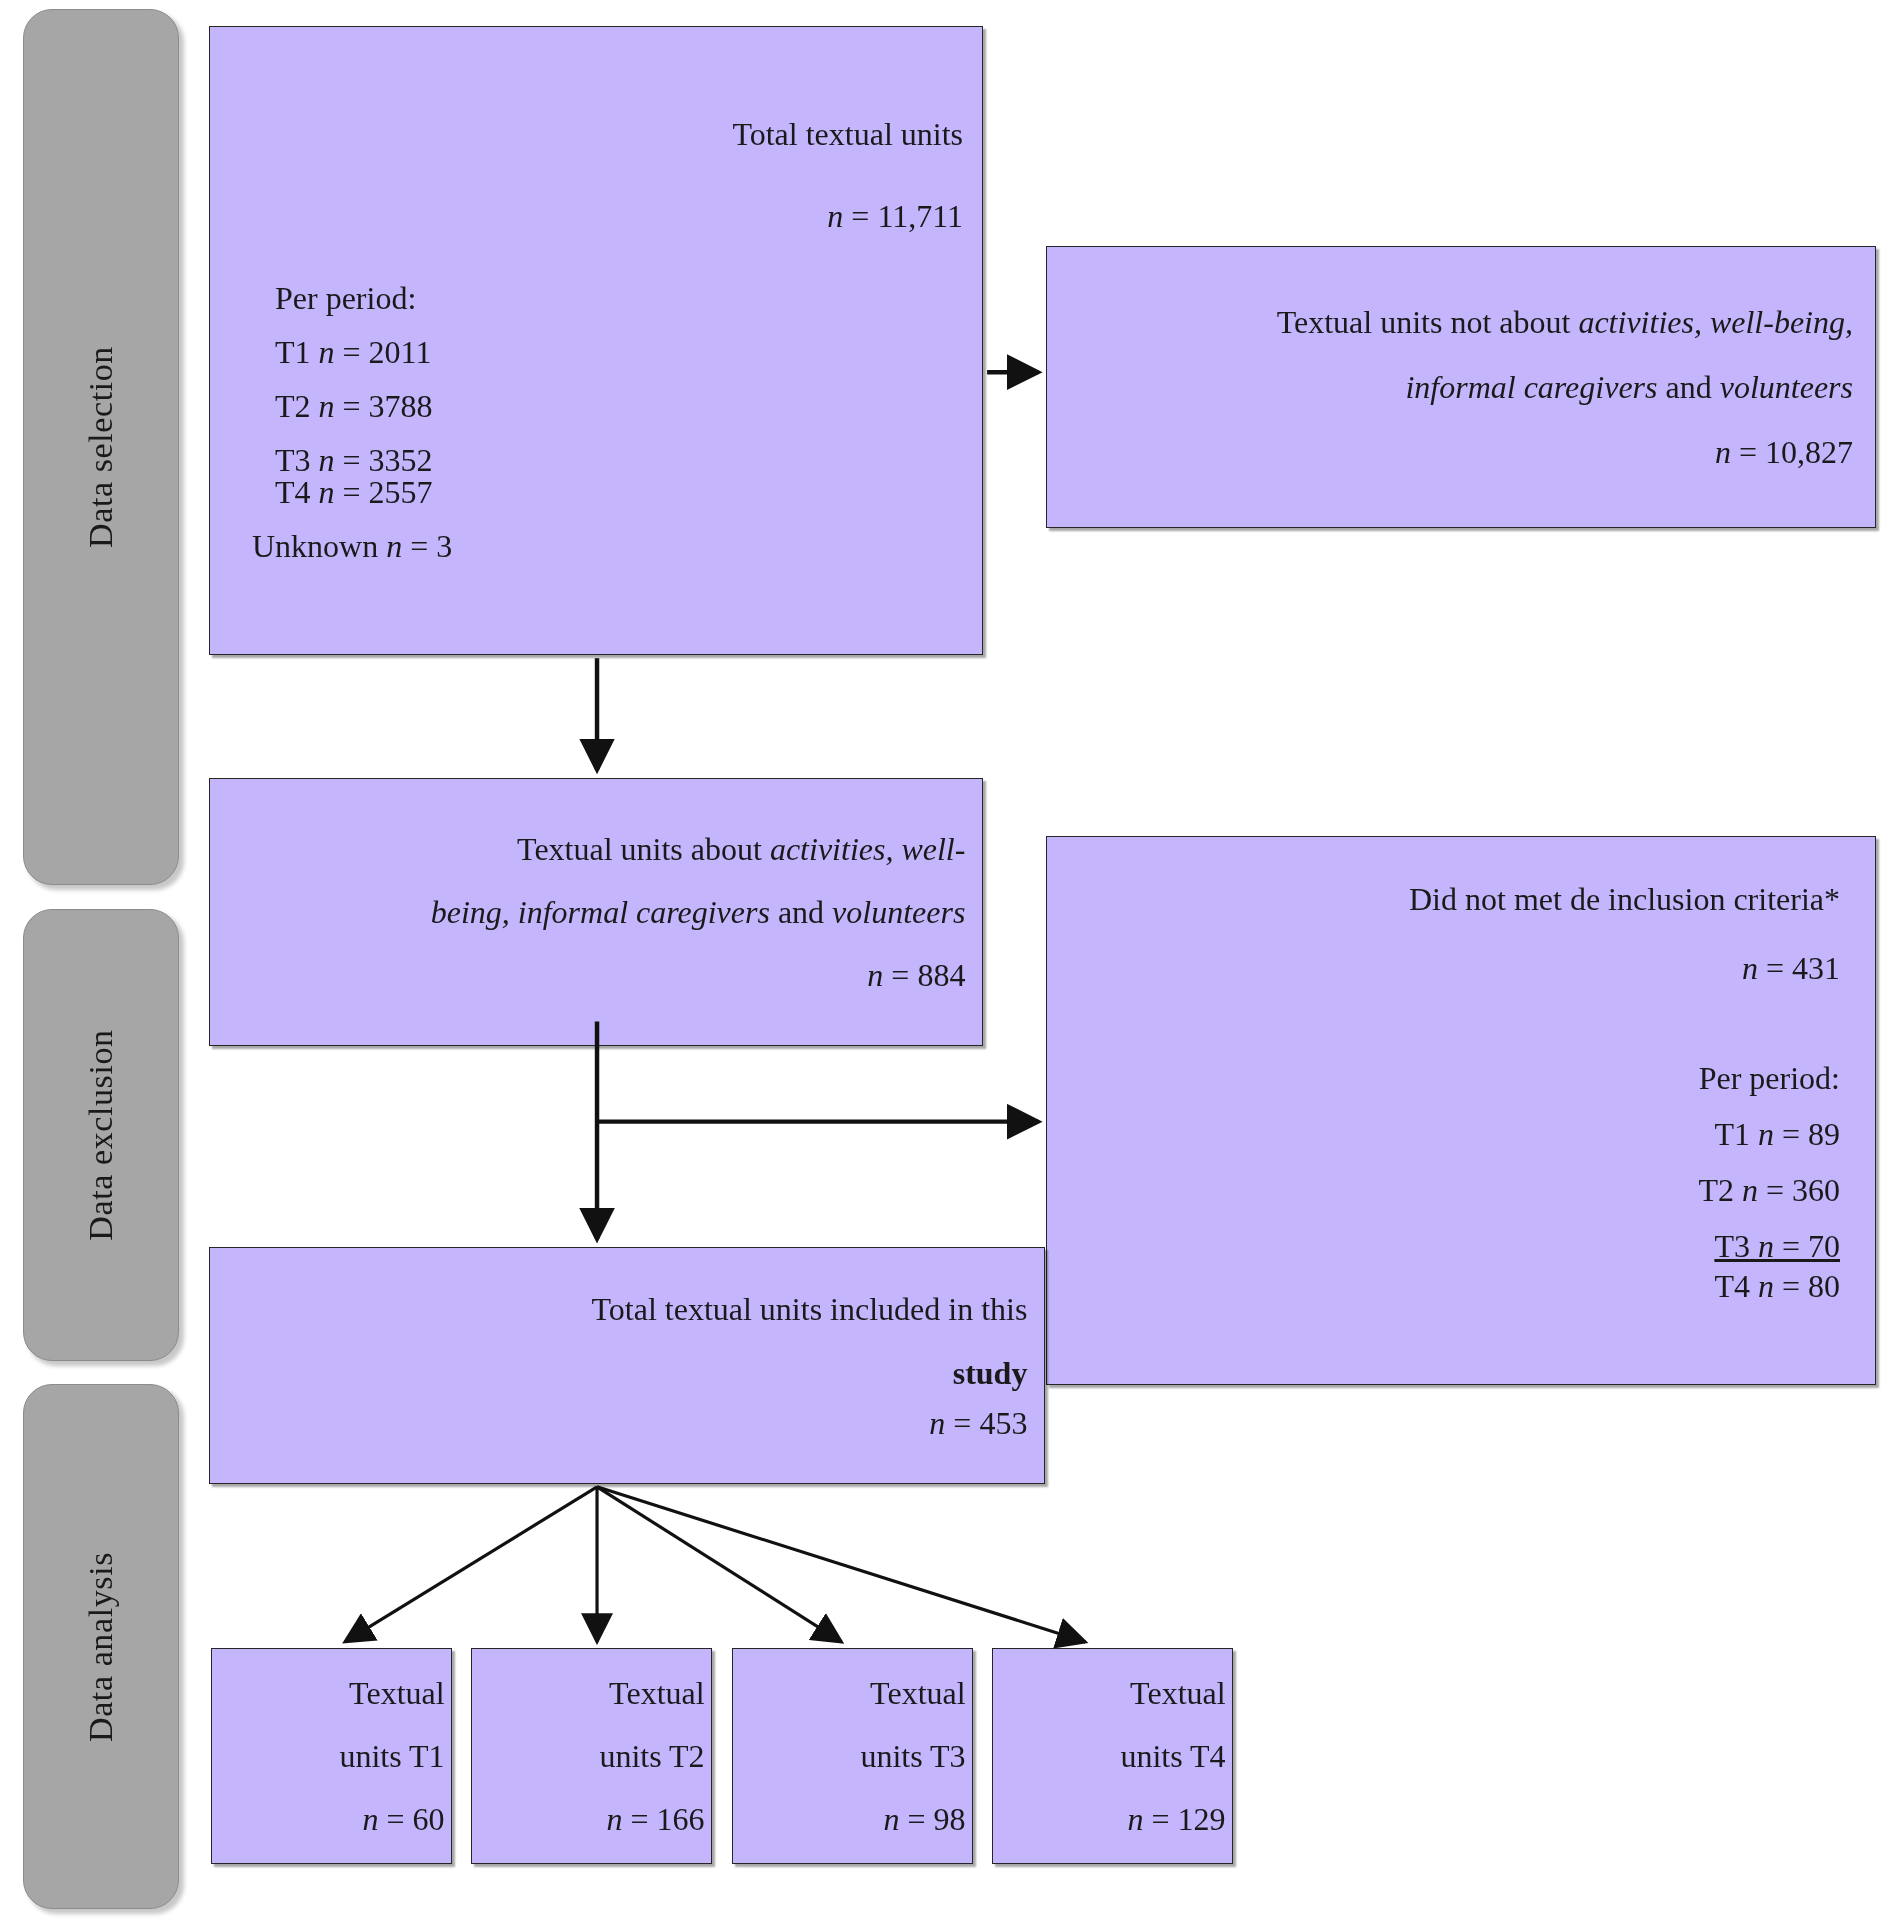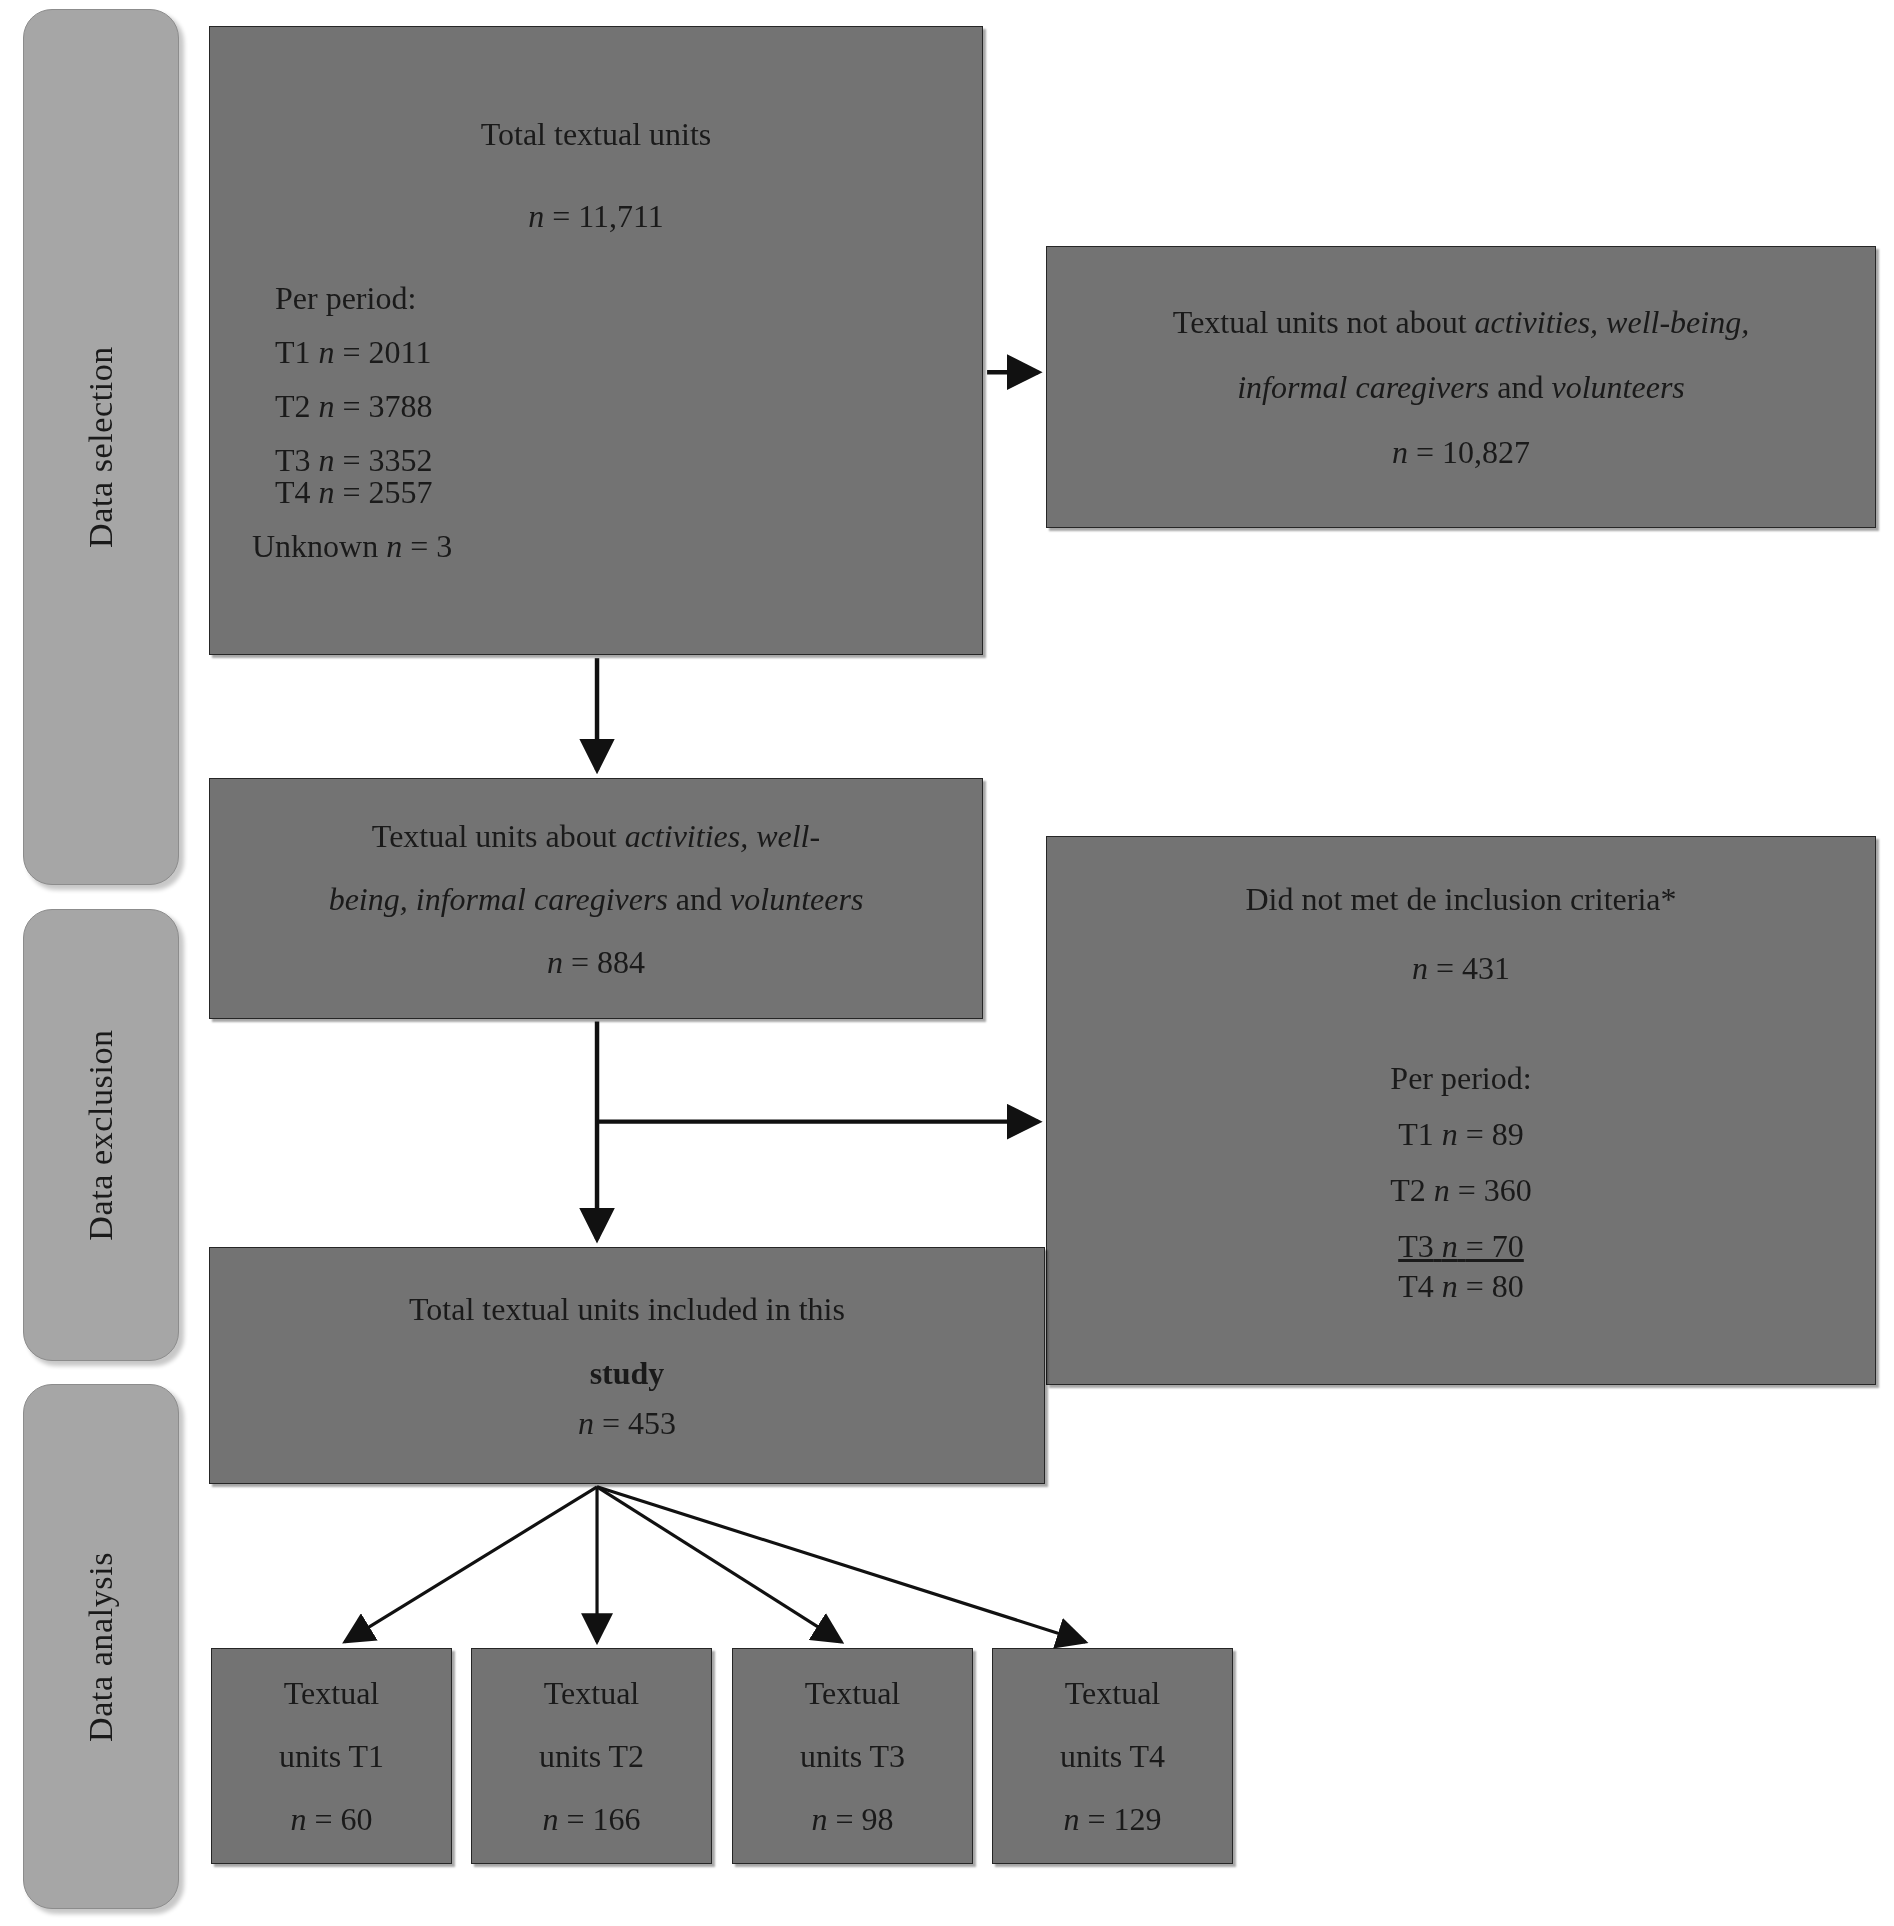--- a/index.html
+++ b/index.html
@@ -33,28 +33,28 @@
     transform: translate(-50%, -50%) rotate(-90deg);
     white-space: nowrap;
     font-size: 34px;
     letter-spacing: 0.6px;
     color: #1a1a1a;
   }
 
   
   .flow-box {
     position: absolute;
-    background: #737373;
+    background: #c4b5fd;
     border: 1.9px solid #262626;
     box-sizing: border-box;
     box-shadow: 2.6px 2.6px 1.9px rgba(0,0,0,0.35);
     display: flex;
     flex-direction: column;
     justify-content: center;
-    align-items: center;
+    align-items: flex-end;
     text-align: center;
   }
   .flow-box .line {
     display: block;
     font-size: 32px;
     line-height: 1.0;
     white-space: nowrap;
   }
   .flow-box .line.wrap { white-space: normal; }
   em { font-style: italic; }
@@ -121,21 +121,21 @@
       <span>Textual units not about </span><em>activities, well-being,</em>
     </span>
     <span class="line wrap" style="margin-bottom:33px;">
       <em>informal caregivers</em><span> and </span><em>volunteers</em>
     </span>
     <span class="line">
       <span class="nital">n</span>&nbsp;<span>= 10,827</span>
     </span>
   </div>
 
-  <div class="flow-box" style="left:209px; top:778px; width:774px; height:241px; padding:9px 16.6px;">
+  <div class="flow-box" style="left:209px; top:778px; width:774px; height:268px; padding:9px 16.6px;">
     <span class="line wrap" style="margin-bottom:31px;">
       <span>Textual units about </span><em>activities, well-</em>
     </span>
     <span class="line wrap" style="margin-bottom:31px;">
       <em>being, informal caregivers</em><span> and </span><em>volunteers</em>
     </span>
     <span class="line">
       <span class="nital">n</span>&nbsp;<span>= 884</span>
     </span>
   </div>

